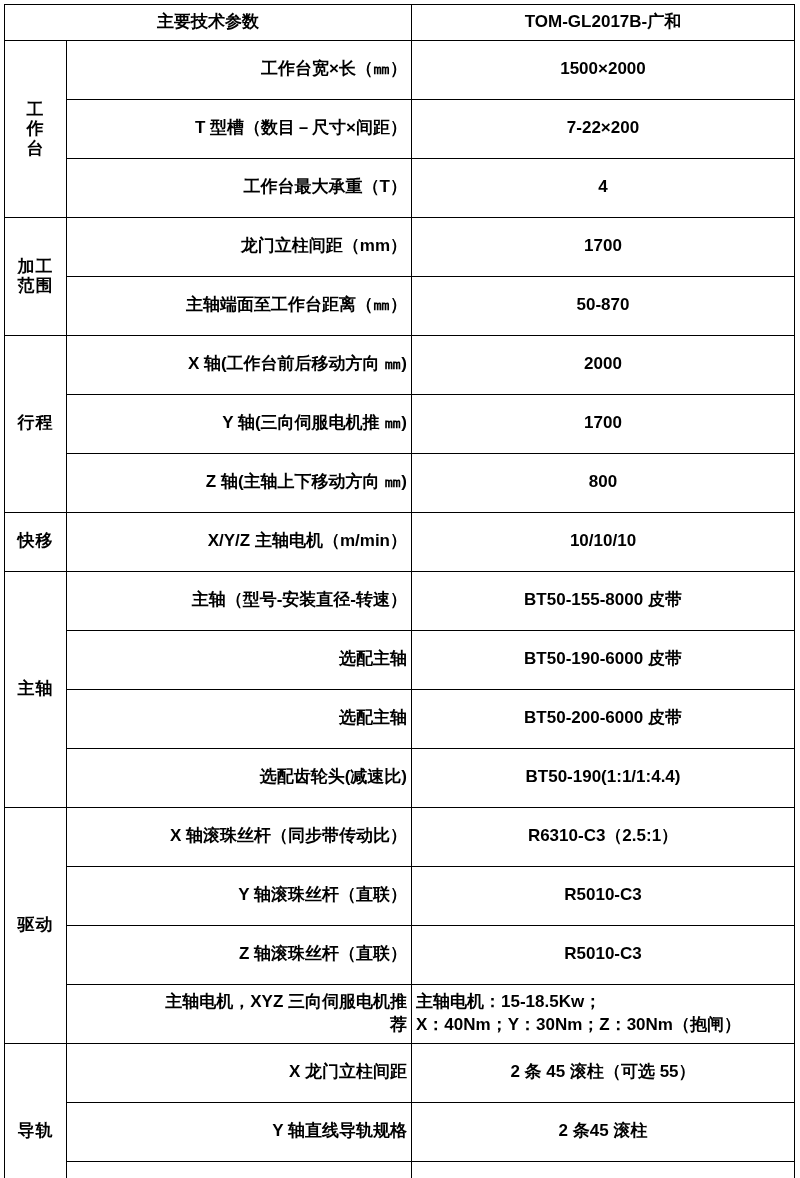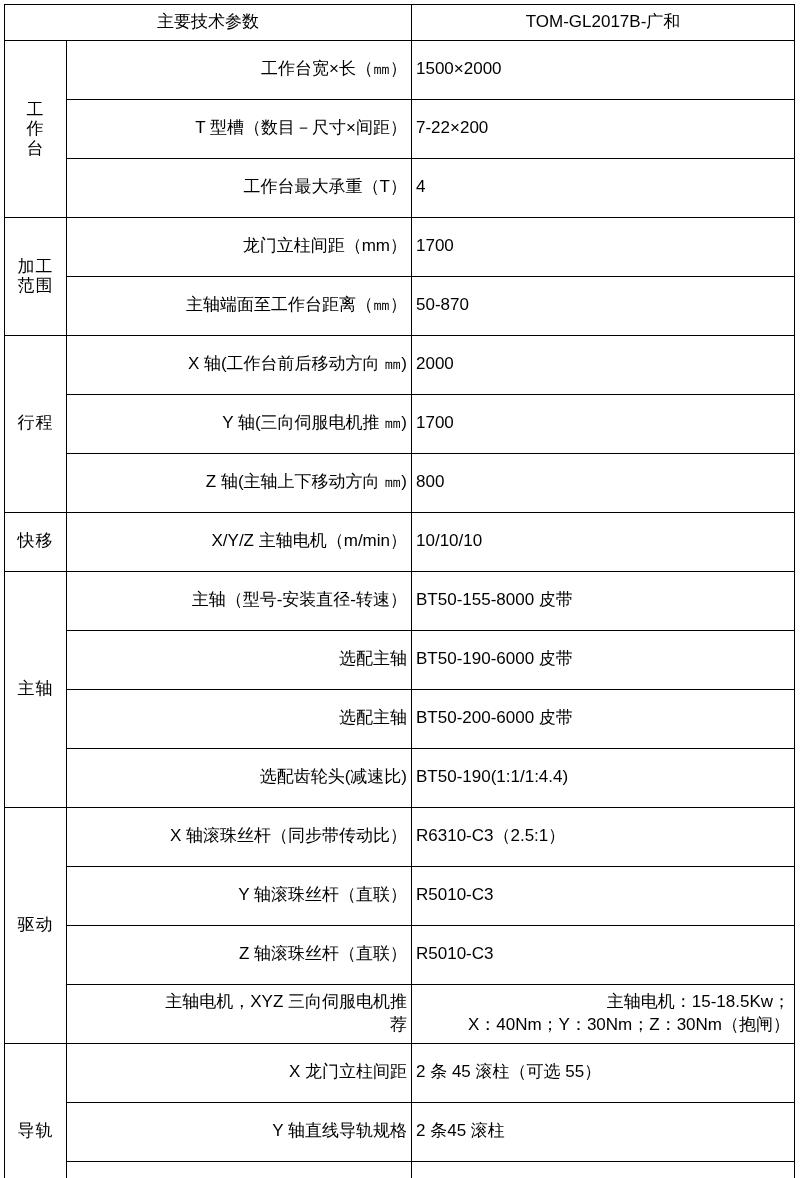--- a/index.html
+++ b/index.html
@@ -15,21 +15,21 @@
     overflow: hidden;
   }
   #spec-table {
     width: 790px;
     margin: 4px 0 0 4px;
     border-collapse: collapse;
     table-layout: fixed;
   }
   #spec-table td {
     border: 1px solid #000000;
-    font-weight: normal;
+    font-weight: bold;
     font-size: 17px;
     line-height: 1.35;
     padding: 6px 4px;
     vertical-align: middle;
   }
   
   col.c-group { width: 62px; }
   col.c-item  { width: 345px; }
   col.c-value { width: 383px; }
 
@@ -38,38 +38,38 @@
     letter-spacing: 1px;
   }
   td.group-cell.stacked {
     padding: 4px 2px;
   }
   td.item-cell {
     text-align: right;
     padding-left: 12px;
   }
   td.value-cell {
-    text-align: left;
+    text-align: center;
   }
   td.header-cell {
     text-align: center;
     font-size: 18px;
     padding: 10px 4px;
   }
   td.tall {
     height: 46px;
   }
   td.two-line {
     line-height: 1.9;
   }
   .sub-line {
     display: block;
   }
   .value-two-line {
-    text-align: right;
+    text-align: left;
     padding-left: 10px;
     line-height: 2.0;
   }
   .vertical-stack span {
     display: block;
     line-height: 1.15;
   }
 </style>
 </head>
 <body>

